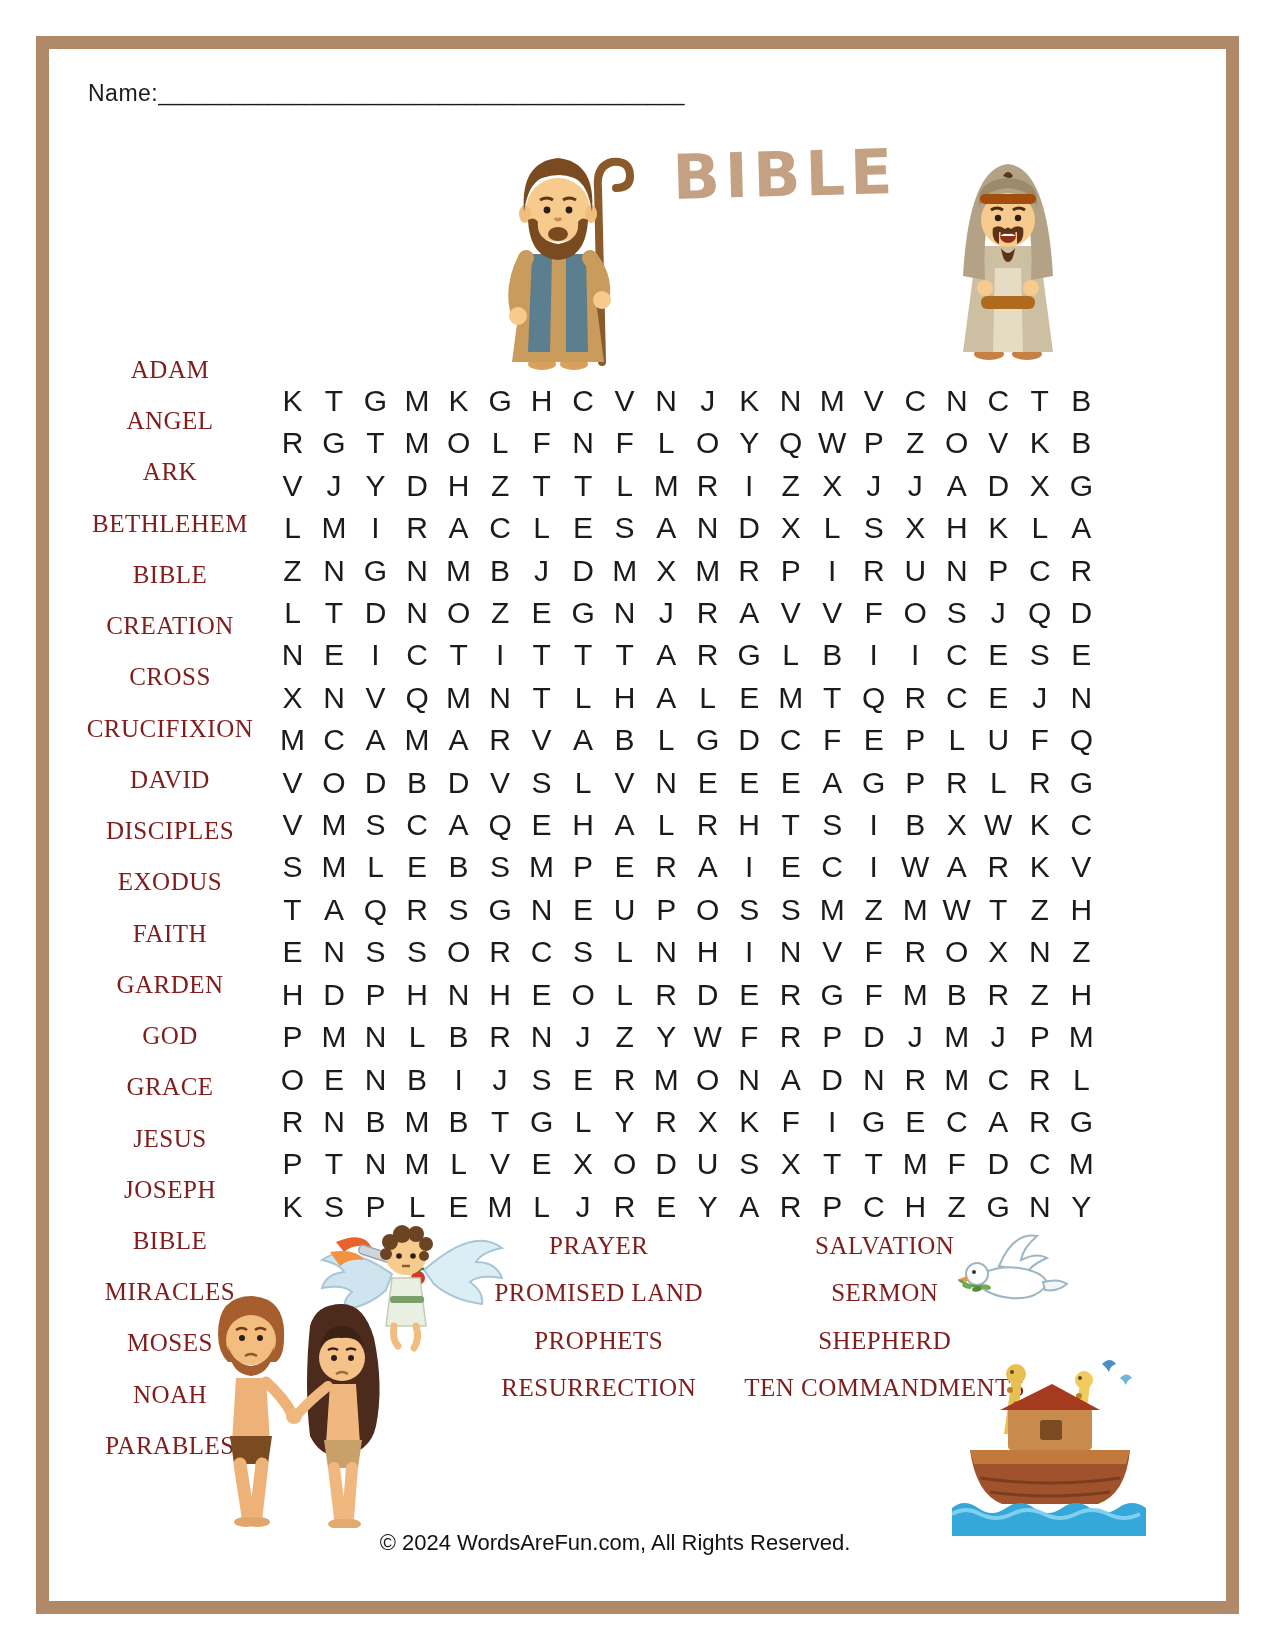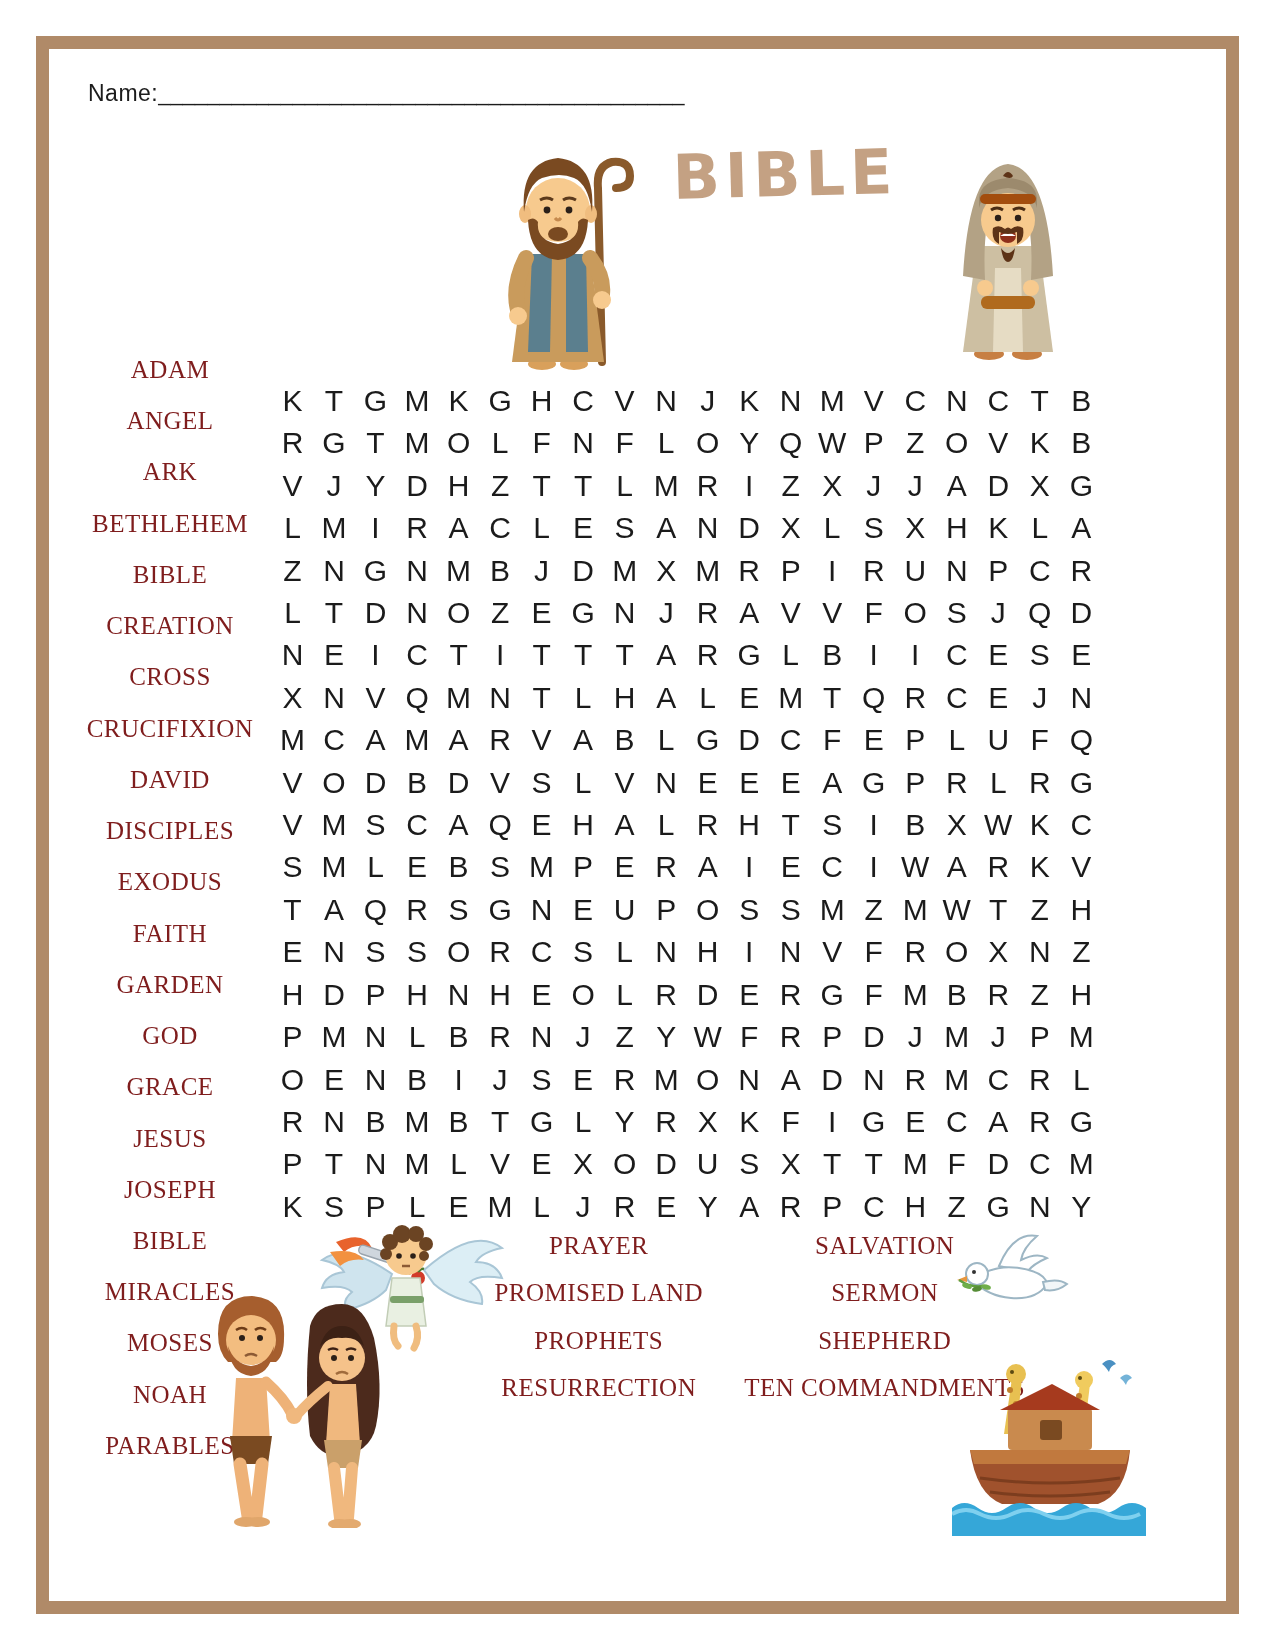--- a/index.html
+++ b/index.html
@@ -708,14 +708,15 @@
     <path d="M48 72 L100 46 L148 72 Z" fill="#a63a1e"></path>
     <rect x="88" y="82" width="22" height="20" rx="3" fill="#7a4a21"></rect>
     <path d="M18 112 L178 112 Q174 156 146 166 L50 166 Q24 156 18 112 Z" fill="#a0522d"></path>
     <path d="M18 112 L178 112 L174 126 L22 126 Z" fill="#c1793e"></path>
     <path d="M28 140 Q98 150 168 140" stroke="#7c3d1e" stroke-width="3" fill="none"></path>
     <path d="M38 154 Q98 162 158 154" stroke="#7c3d1e" stroke-width="3" fill="none"></path>
     <path d="M0 170 Q12 160 26 170 Q40 180 54 170 Q68 160 82 170 Q96 180 110 170 Q124 160 138 170 Q152 180 166 170 Q180 160 194 170 L194 198 L0 198 Z" fill="#35a7d8"></path>
     <path d="M0 176 Q14 168 28 176 Q44 184 60 176 Q76 168 92 176 Q108 184 124 176 Q140 168 156 176 Q172 184 188 176" stroke="#7fd0ef" stroke-width="4" fill="none"></path>
   </svg>
 
+  <div class="footer">© 2024 WordsAreFun.com, All Rights Reserved.</div>
 
 </div>
 
 </body></html>

